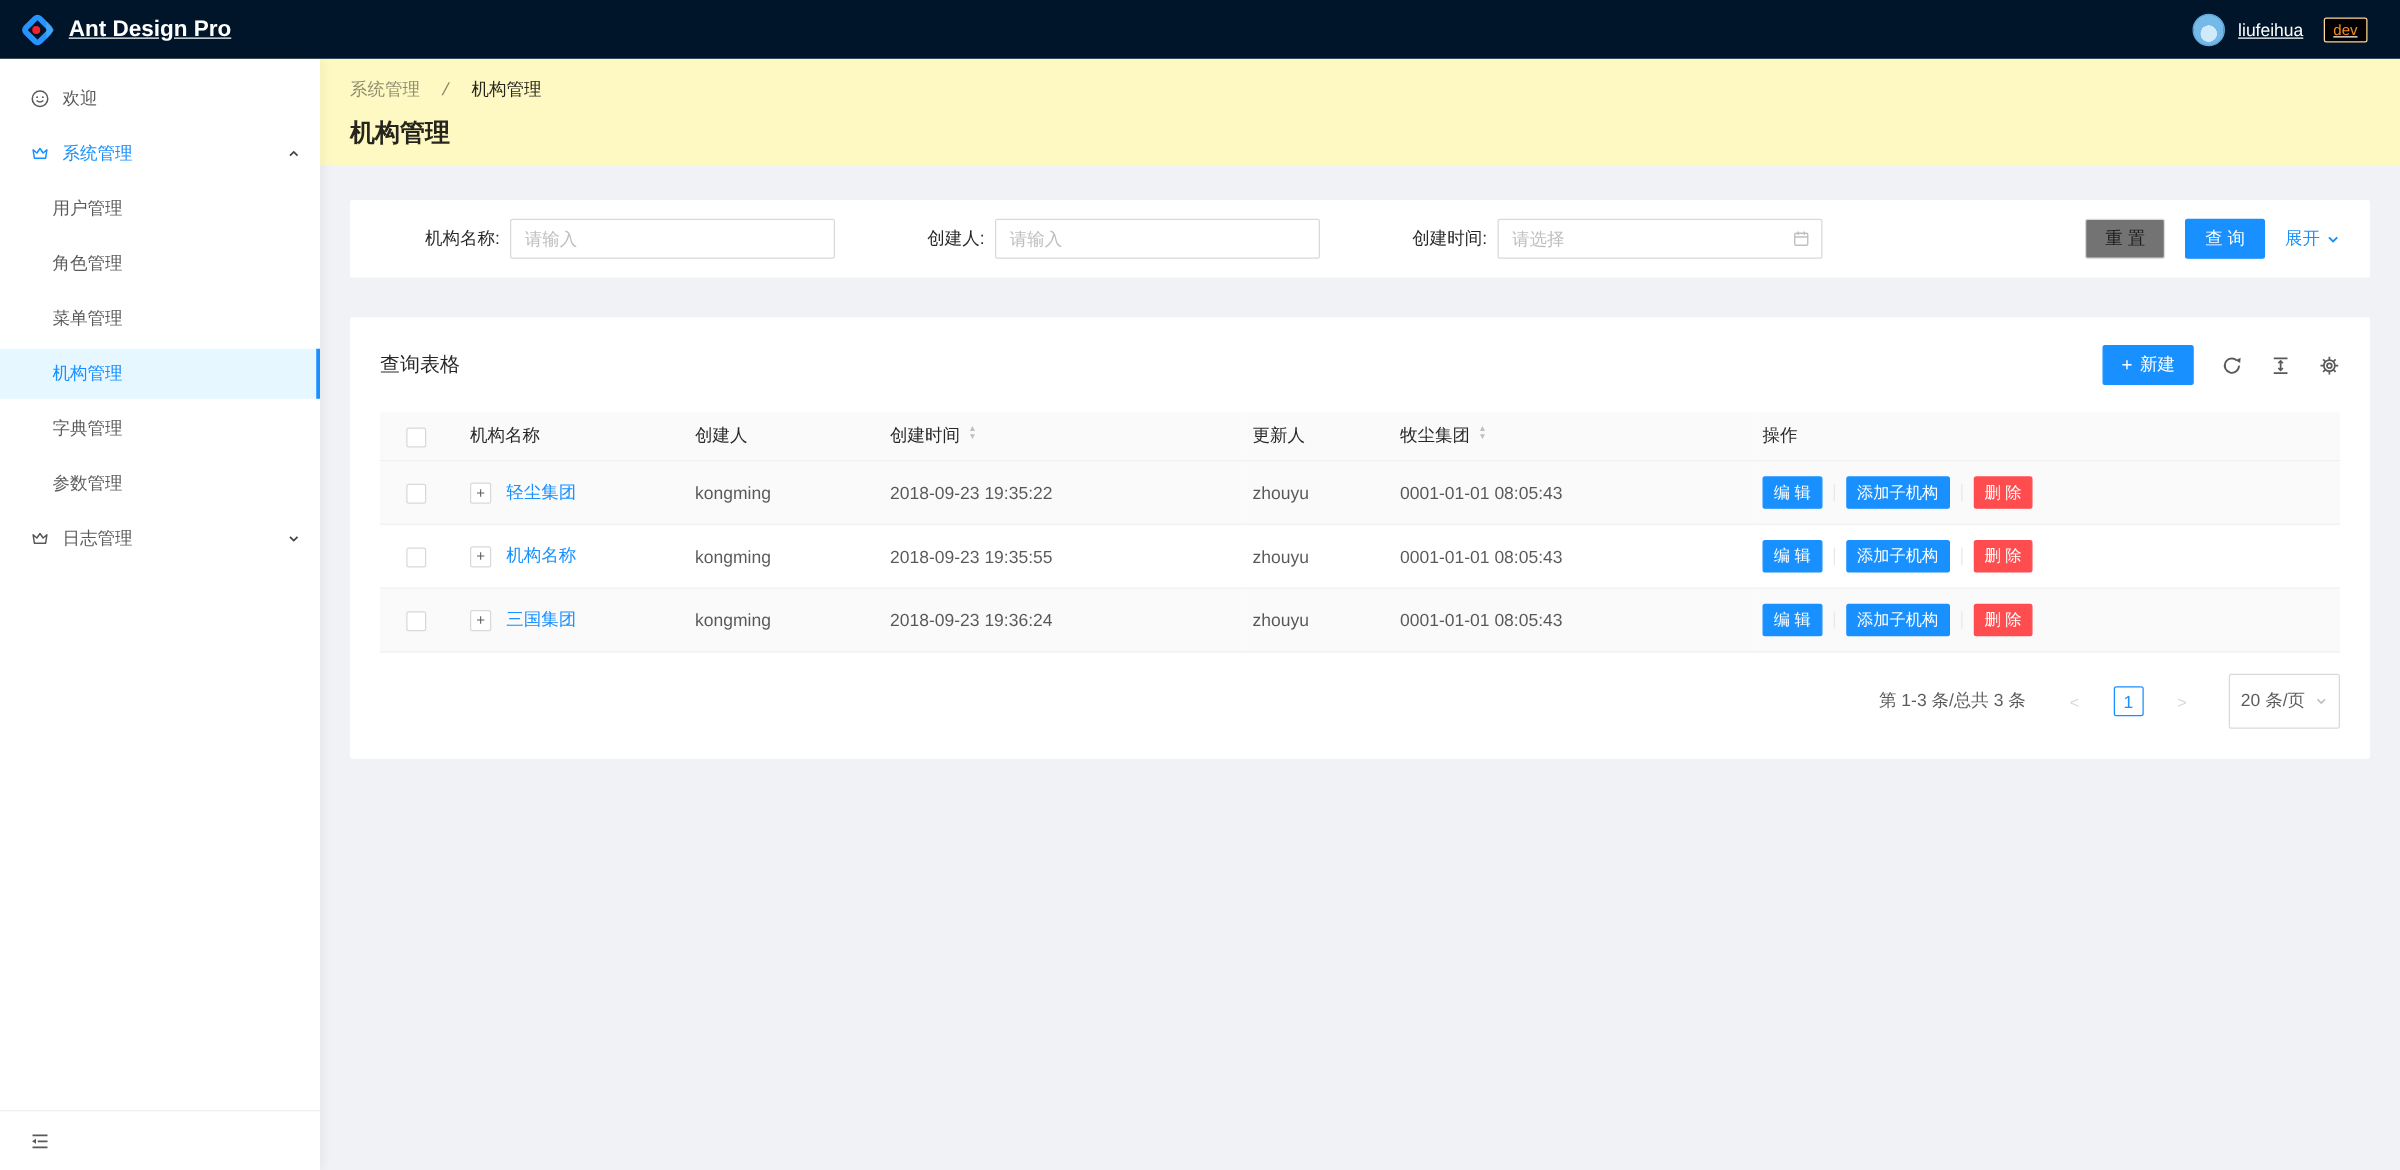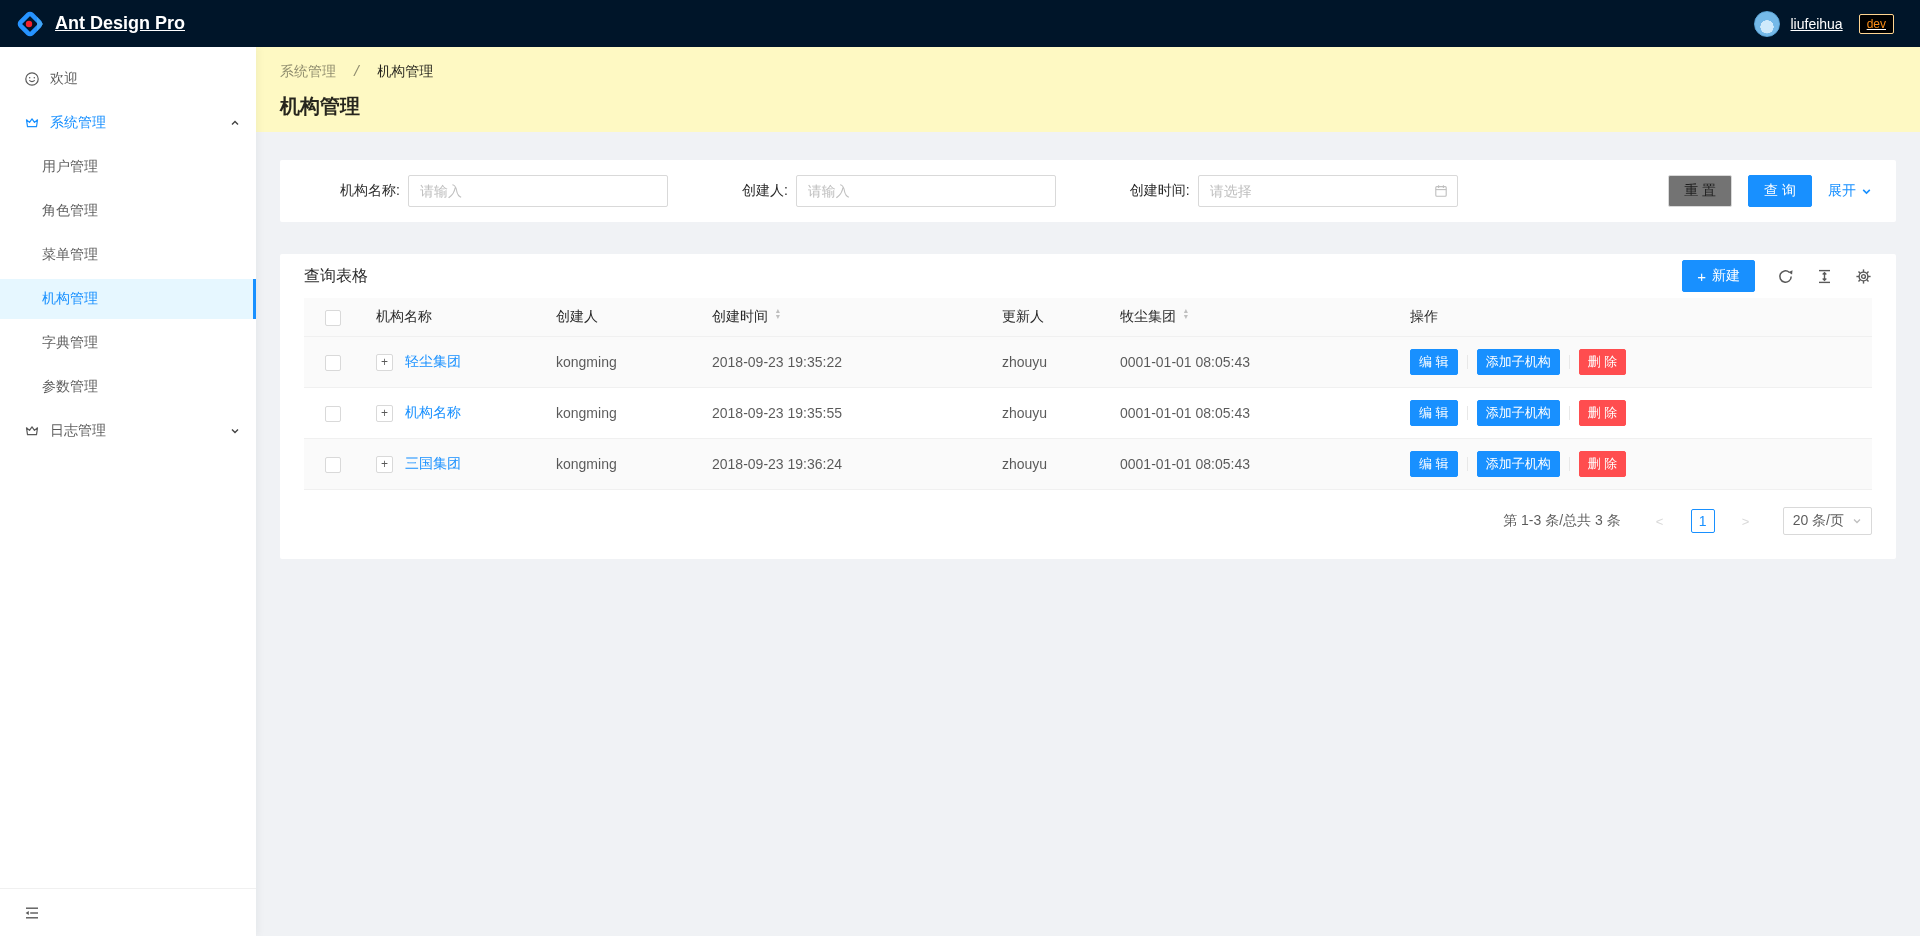--- a/index.html
+++ b/index.html
@@ -97,21 +97,21 @@
     border: 1px solid #d9d9d9; background: #737373; color: rgba(0,0,0,0.75); white-space: nowrap;
   }
   .btn-primary { background: #1890ff; border-color: #1890ff; color: #fff; }
   .btn-danger  { background: #ff4d4f; border-color: #ff4d4f; color: #fff; }
   .btn + .btn { margin-left: 16px; }
   .link-expand { color: #1890ff; margin-left: 16px; display: inline-flex; align-items: center; gap: 5px; cursor: pointer; }
   .link-expand .chev { width: 11px; height: 11px; display: inline-flex; }
 
   
   .table-card { margin-top: 32px; padding-bottom: 4px; }
-  .toolbar { display: flex; align-items: center; padding: 6px 24px; }
+  .toolbar { display: flex; align-items: center; padding: 22px 24px; }
   .card-title { font-size: 16px; font-weight: 500; color: rgba(0,0,0,0.85); }
   .toolbar-right { margin-left: auto; display: flex; align-items: center; gap: 22px; }
   .btn-new { gap: 6px; padding: 0 14px; }
   .btn-new .plus-glyph { font-size: 15px; line-height: 1; }
   .tool-icon { width: 17px; height: 17px; color: #595959; cursor: pointer; display: inline-flex; }
 
   .table-wrap { padding: 0 24px; }
   table { width: 100%; border-collapse: collapse; table-layout: fixed; }
   thead th {
     background: #fafafa; font-weight: 500; color: rgba(0,0,0,0.85);
@@ -144,21 +144,21 @@
     display: flex; align-items: center; justify-content: flex-end;
     padding: 17px 24px 20px; gap: 19px; color: rgba(0,0,0,0.65);
   }
   .pg-total { margin-right: 8px; }
   .pg-arrow { color: #d9d9d9; font-size: 13px; width: 24px; height: 24px; display: inline-flex; align-items: center; justify-content: center; cursor: not-allowed; }
   .pg-current {
     min-width: 24px; height: 24px; border: 1px solid #1890ff; border-radius: 2px; color: #1890ff;
     display: inline-flex; align-items: center; justify-content: center; background: #fff; cursor: pointer;
   }
   .pg-size {
-    height: 28px; border: 1px solid #d9d9d9; border-radius: 2px; background: #fff;
+    height: 44px; border: 1px solid #d9d9d9; border-radius: 2px; background: #fff;
     display: inline-flex; align-items: center; gap: 8px; padding: 0 9px; cursor: pointer; margin-left: 6px;
   }
   .pg-size .chev { width: 10px; height: 10px; display: inline-flex; color: #bfbfbf; }
 
   svg { display: block; width: 100%; height: 100%; }
 </style>
 </head>
 <body>
 
 <header class="topbar">

